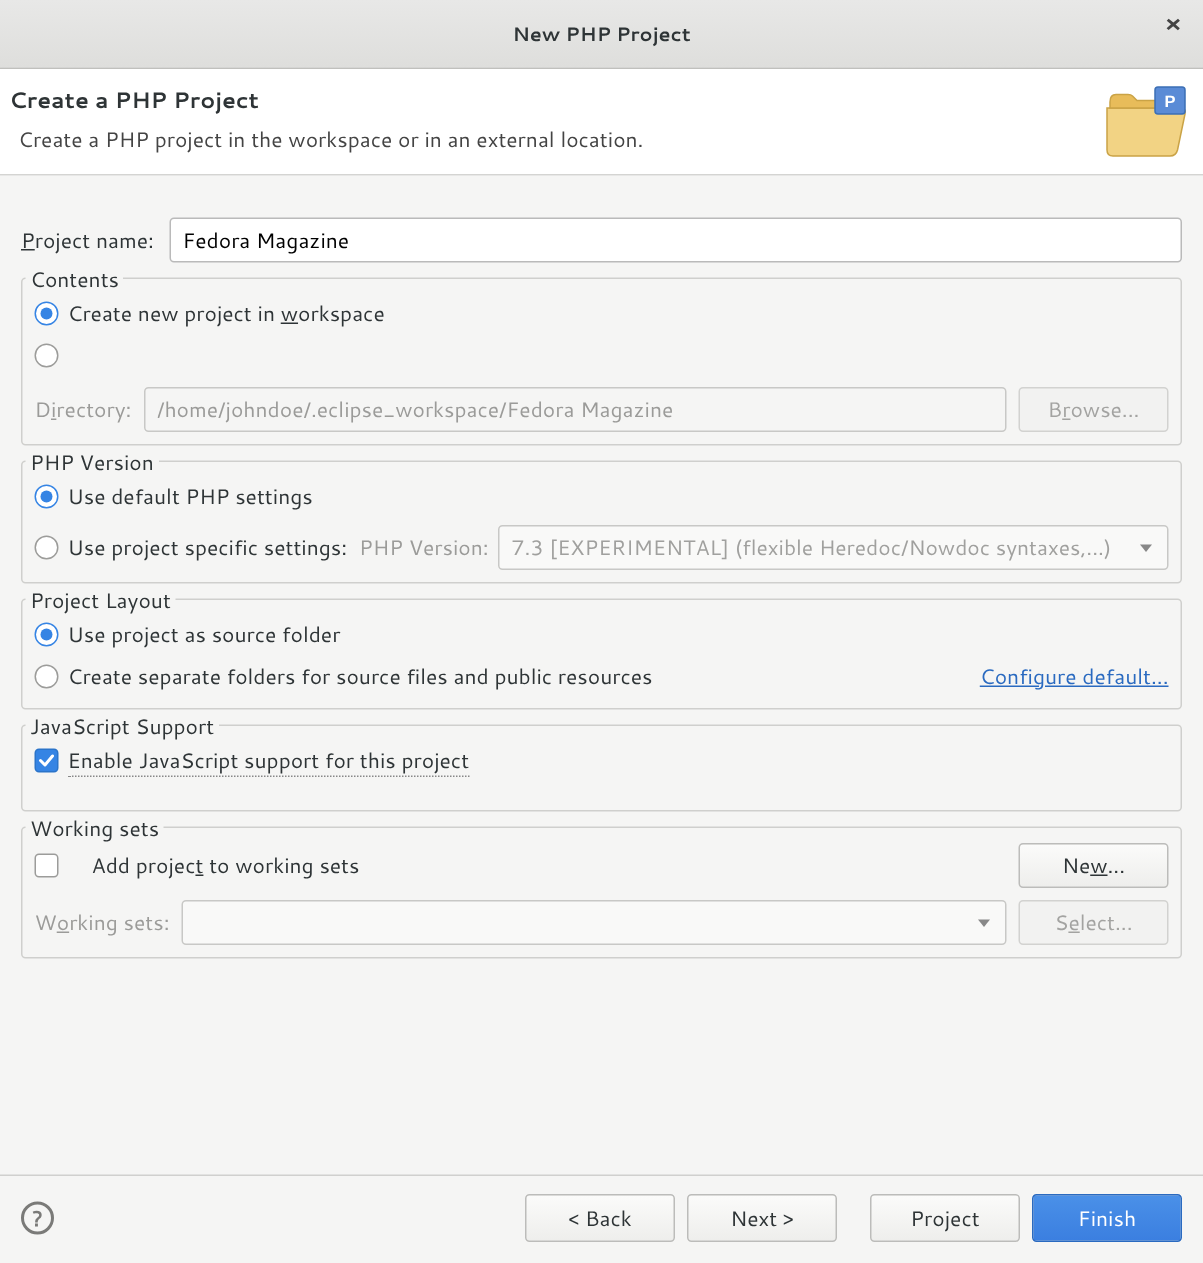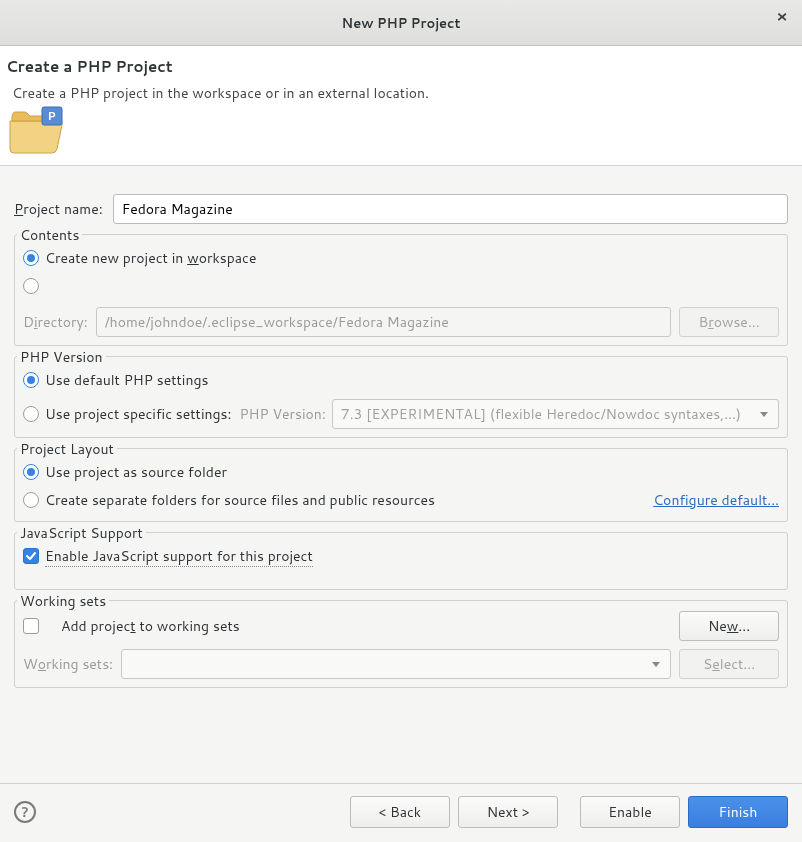--- a/index.html
+++ b/index.html
@@ -43,22 +43,21 @@
     font-weight: bold;
   }
 
   
   .wiz-header {
     background: #fff;
     border-bottom: 1px solid #d4d4d2;
     padding: 8px 10px 10px 6px;
     display: flex;
     align-items: flex-start;
-    justify-content: center;
-    flex-direction: column;
+    justify-content: space-between;
   }
   .wiz-header .txt { padding-top: 2px; }
   .wiz-header .title {
     font-weight: 700;
     font-size: 15px;
     color: #2e3436;
   }
   .wiz-header .subtitle {
     margin-top: 6px;
     font-size: 14px;
@@ -387,15 +386,15 @@
   </div>
 
 </div>
 
 <div class="footer">
   <span class="help-circle">?</span>
   <span class="spacer"></span>
   <button class="btn">&lt; Back</button>
   <button class="btn">Next &gt;</button>
   <span style="width:6px;"></span>
-  <button class="btn">Enable</button>
+  <button class="btn">Project</button>
   <button class="btn primary">Finish</button>
 </div>
 
 </body></html>

